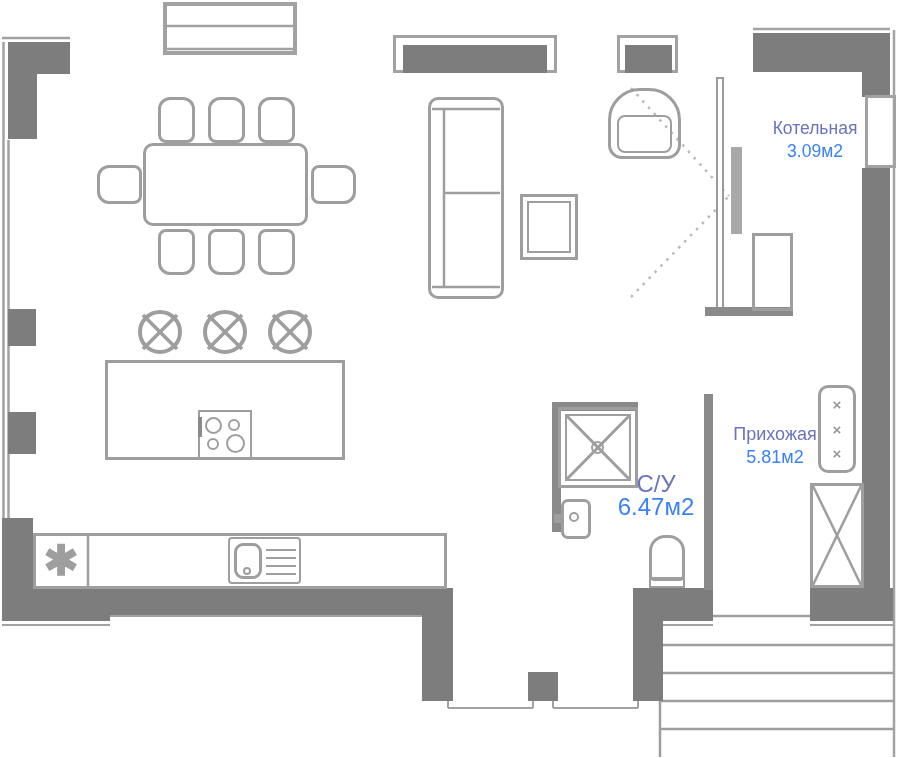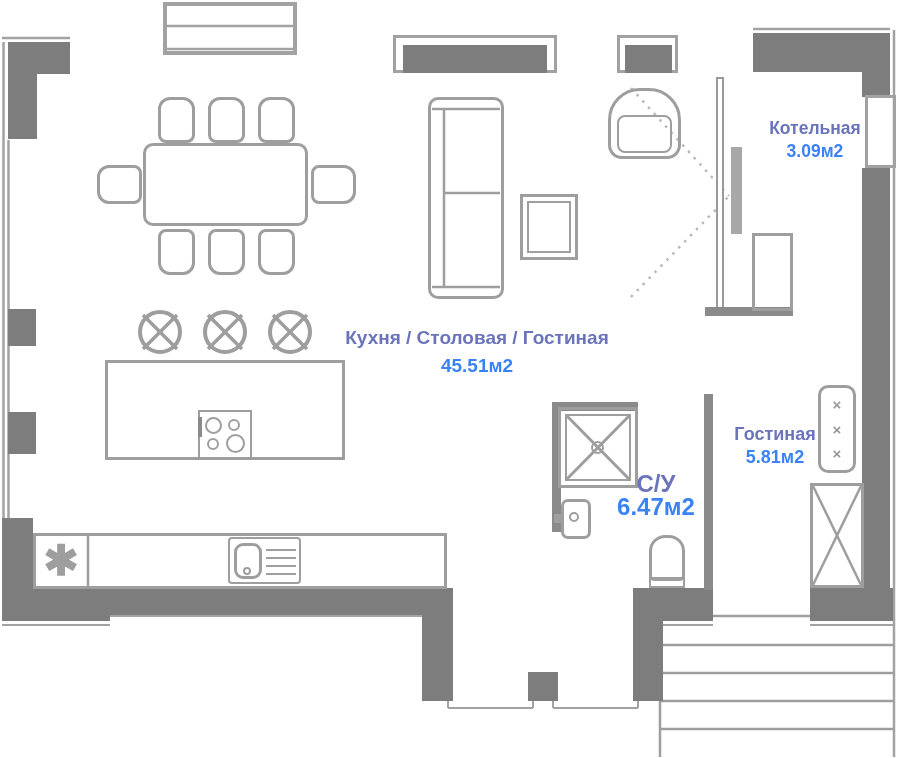--- a/index.html
+++ b/index.html
@@ -5,21 +5,21 @@
   html,body{margin:0;padding:0;background:#fff;}
   #plan{position:relative;width:900px;height:758px;background:#ffffff;overflow:hidden;
         font-family:"Liberation Sans",sans-serif;}
   #plan svg{position:absolute;left:0;top:0;}
   .wall{position:absolute;background:#7d7d7d;}
   .iwall{position:absolute;background:#8a8a8a;}
   .out{position:absolute;border:3px solid #9e9e9e;box-sizing:border-box;background:transparent;}
   .out2{position:absolute;border:2px solid #9e9e9e;box-sizing:border-box;background:transparent;}
   .frame{position:absolute;border:3px solid #a2a2a2;box-sizing:border-box;background:transparent;}
   .circle{border-radius:50%;}
-  .room-label{position:absolute;font-weight:700;text-align:center;transform:translateX(-50%);white-space:nowrap;}
+  .room-label{position:absolute;font-weight:400;text-align:center;transform:translateX(-50%);white-space:nowrap;}
   .room-name{color:#6b74bb;}
   .room-area{color:#3b82f6;}
   .glyph{position:absolute;color:#9e9e9e;font-weight:700;display:flex;align-items:center;justify-content:center;}
   .hooks{position:absolute;border:3px solid #9e9e9e;box-sizing:border-box;border-radius:10px;
          display:flex;flex-direction:column;align-items:center;justify-content:space-evenly;
          color:#9a9a9a;font-weight:700;font-size:15px;line-height:1;}
   .burner{position:absolute;border:2.5px solid #9e9e9e;border-radius:50%;box-sizing:border-box;}
 </style>
 </head>
 <body>
@@ -168,30 +168,26 @@
 
   <div class="out" style="left:752px;top:233px;width:41px;height:78px;"></div>
 
   <div class="hooks" style="left:818px;top:385px;width:38px;height:88px;">
     <span>×</span>
     <span>×</span>
     <span>×</span>
   </div>
   <div class="out" style="left:810px;top:483px;width:54px;height:105px;"></div>
 
-  <div class="room-label" style="left:477px;top:324px;font-size:19px;line-height:28px;">
-    <div class="room-name">Кухня / Столовая / Гостиная</div>
-    <div class="room-area">45.51м2</div>
-  </div>
   <div class="room-label" style="left:815px;top:117px;font-size:17.5px;line-height:23px;">
     <div class="room-name">Котельная</div>
     <div class="room-area">3.09м2</div>
   </div>
   <div class="room-label" style="left:775px;top:423px;font-size:18px;line-height:23px;">
-    <div class="room-name">Гостиная</div>
+    <div class="room-name">Прихожая</div>
     <div class="room-area">5.81м2</div>
   </div>
   <div class="room-label" style="left:656px;top:472px;font-size:24px;line-height:23px;">
     <div class="room-name">С/У</div>
     <div class="room-area">6.47м2</div>
   </div>
 
 </div>
 
 </body></html>

